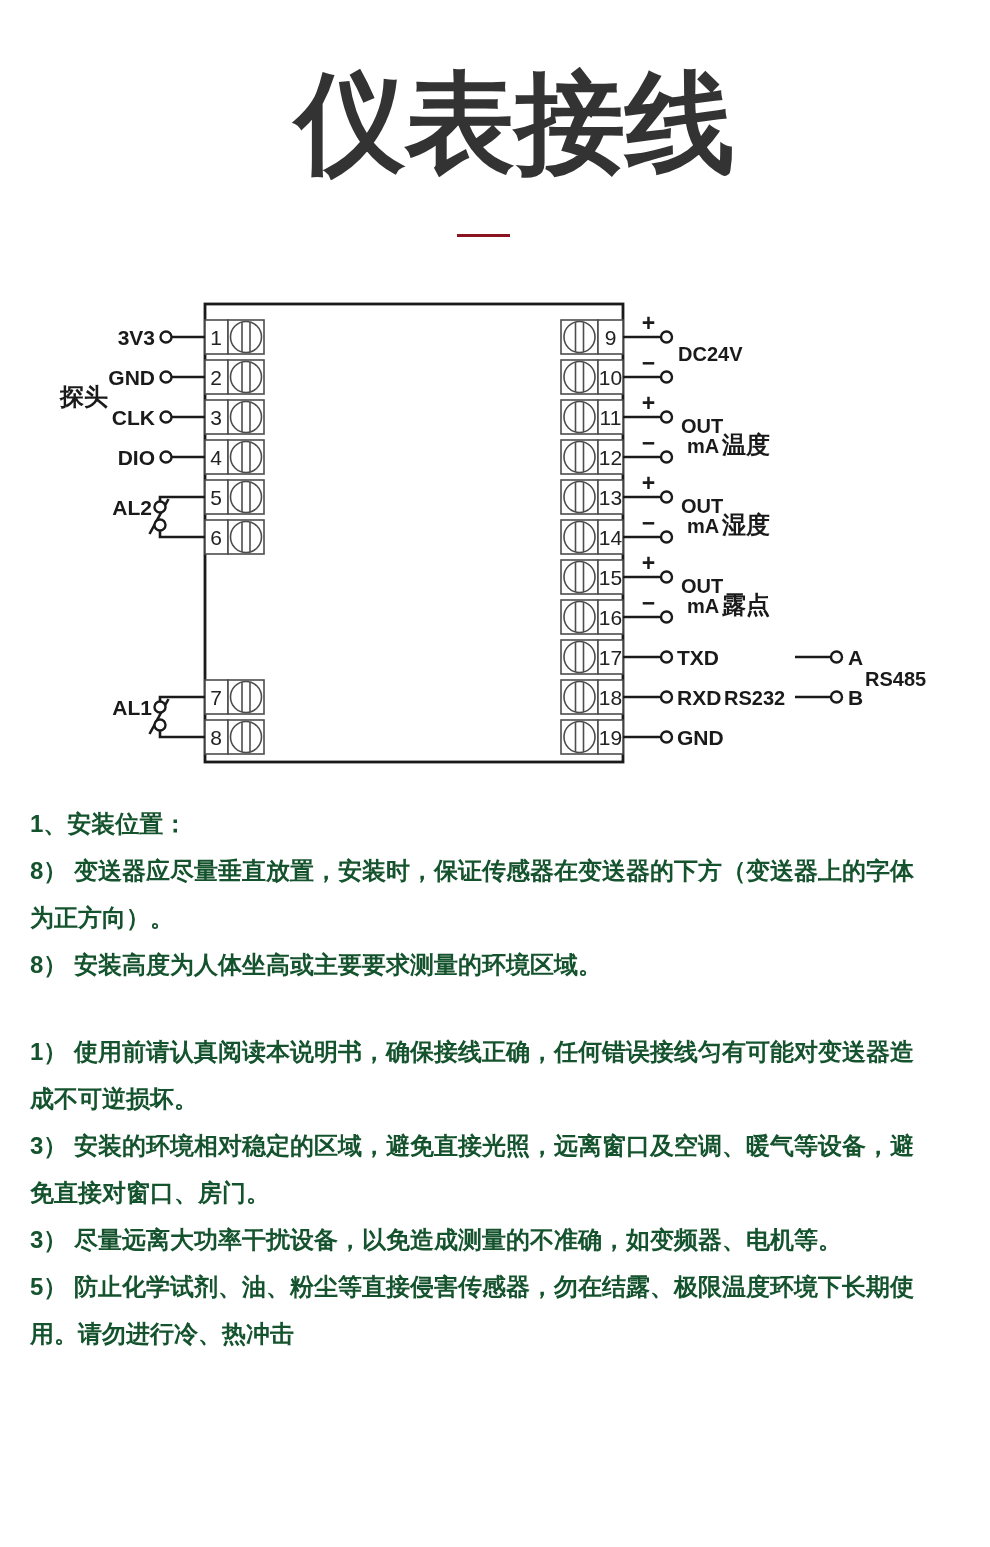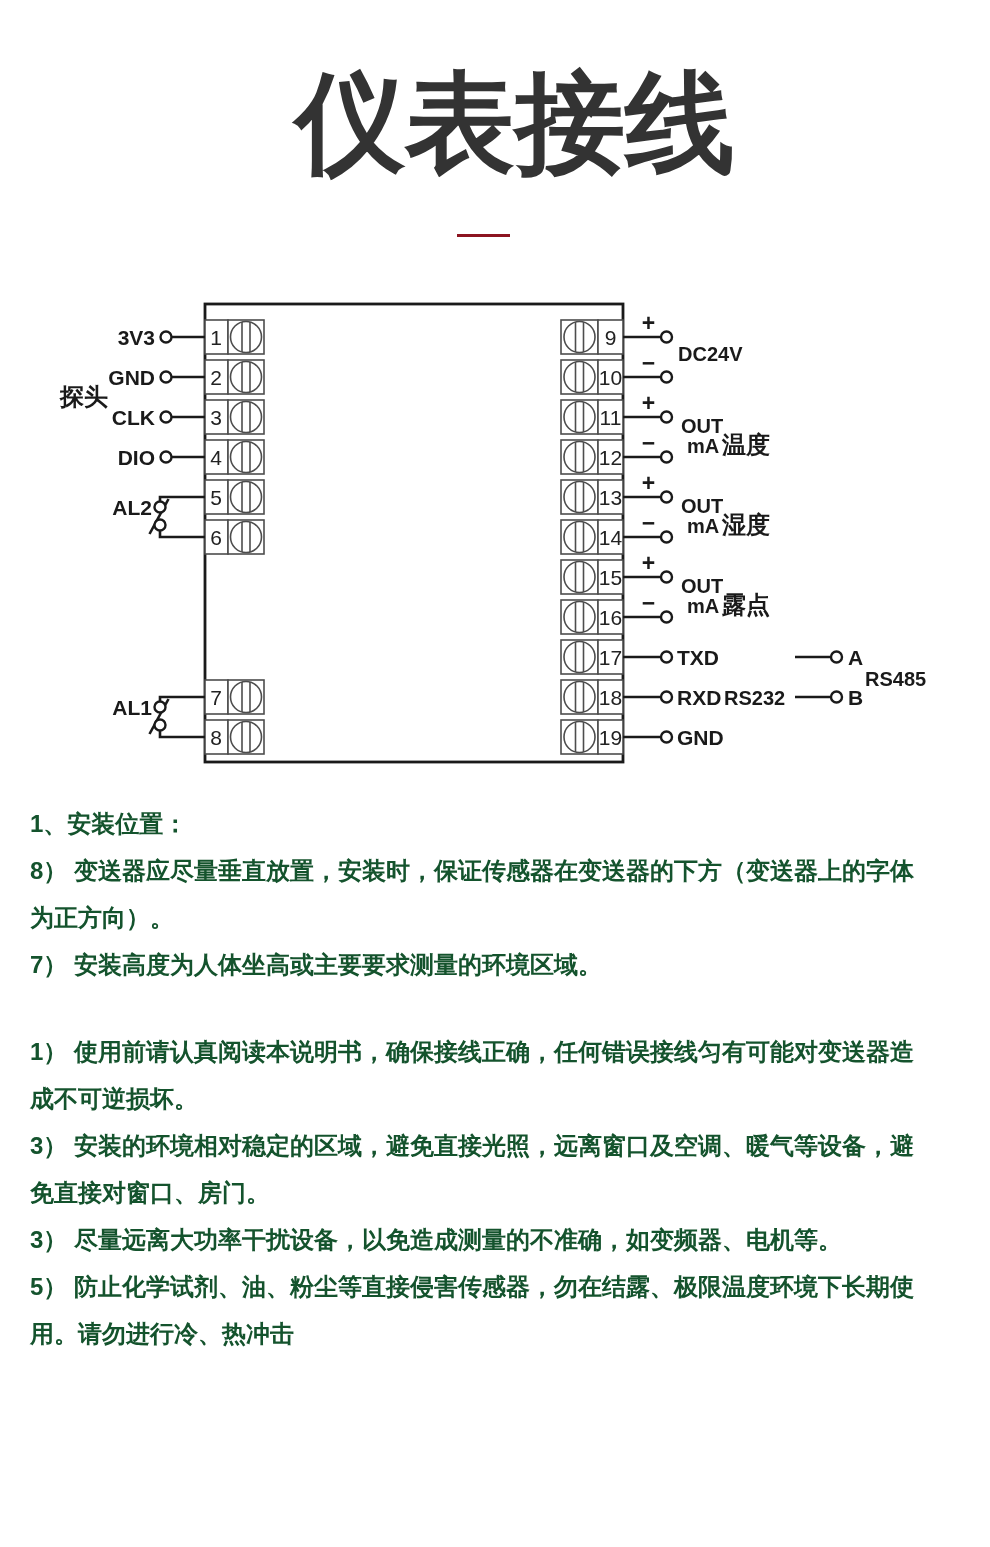--- a/index.html
+++ b/index.html
@@ -274,21 +274,21 @@
       <circle cx="836.5" cy="402" r="5.5" class="s-node"></circle>
       <text x="848" y="410" class="t-lab">B</text>
       <text x="865" y="391" class="t-small">RS485</text>
     </g>
   </svg>
 
 <div class="notes" id="notes">
     <div class="section">
       <div>1、安装位置：</div>
       <div>8） 变送器应尽量垂直放置，安装时，保证传感器在变送器的下方（变送器上的字体为正方向）。</div>
-      <div>7） 安装高度为人体坐高或主要要求测量的环境区域。</div>
+      <div>8） 安装高度为人体坐高或主要要求测量的环境区域。</div>
     </div>
     <div class="section">
       <div>1） 使用前请认真阅读本说明书，确保接线正确，任何错误接线匀有可能对变送器造成不可逆损坏。</div>
       <div>3） 安装的环境相对稳定的区域，避免直接光照，远离窗口及空调、暖气等设备，避免直接对窗口、房门。</div>
       <div>3） 尽量远离大功率干扰设备，以免造成测量的不准确，如变频器、电机等。</div>
       <div>5） 防止化学试剂、油、粉尘等直接侵害传感器，勿在结露、极限温度环境下长期使用。请勿进行冷、热冲击</div>
     </div>
   </div>
 
 </body></html>

